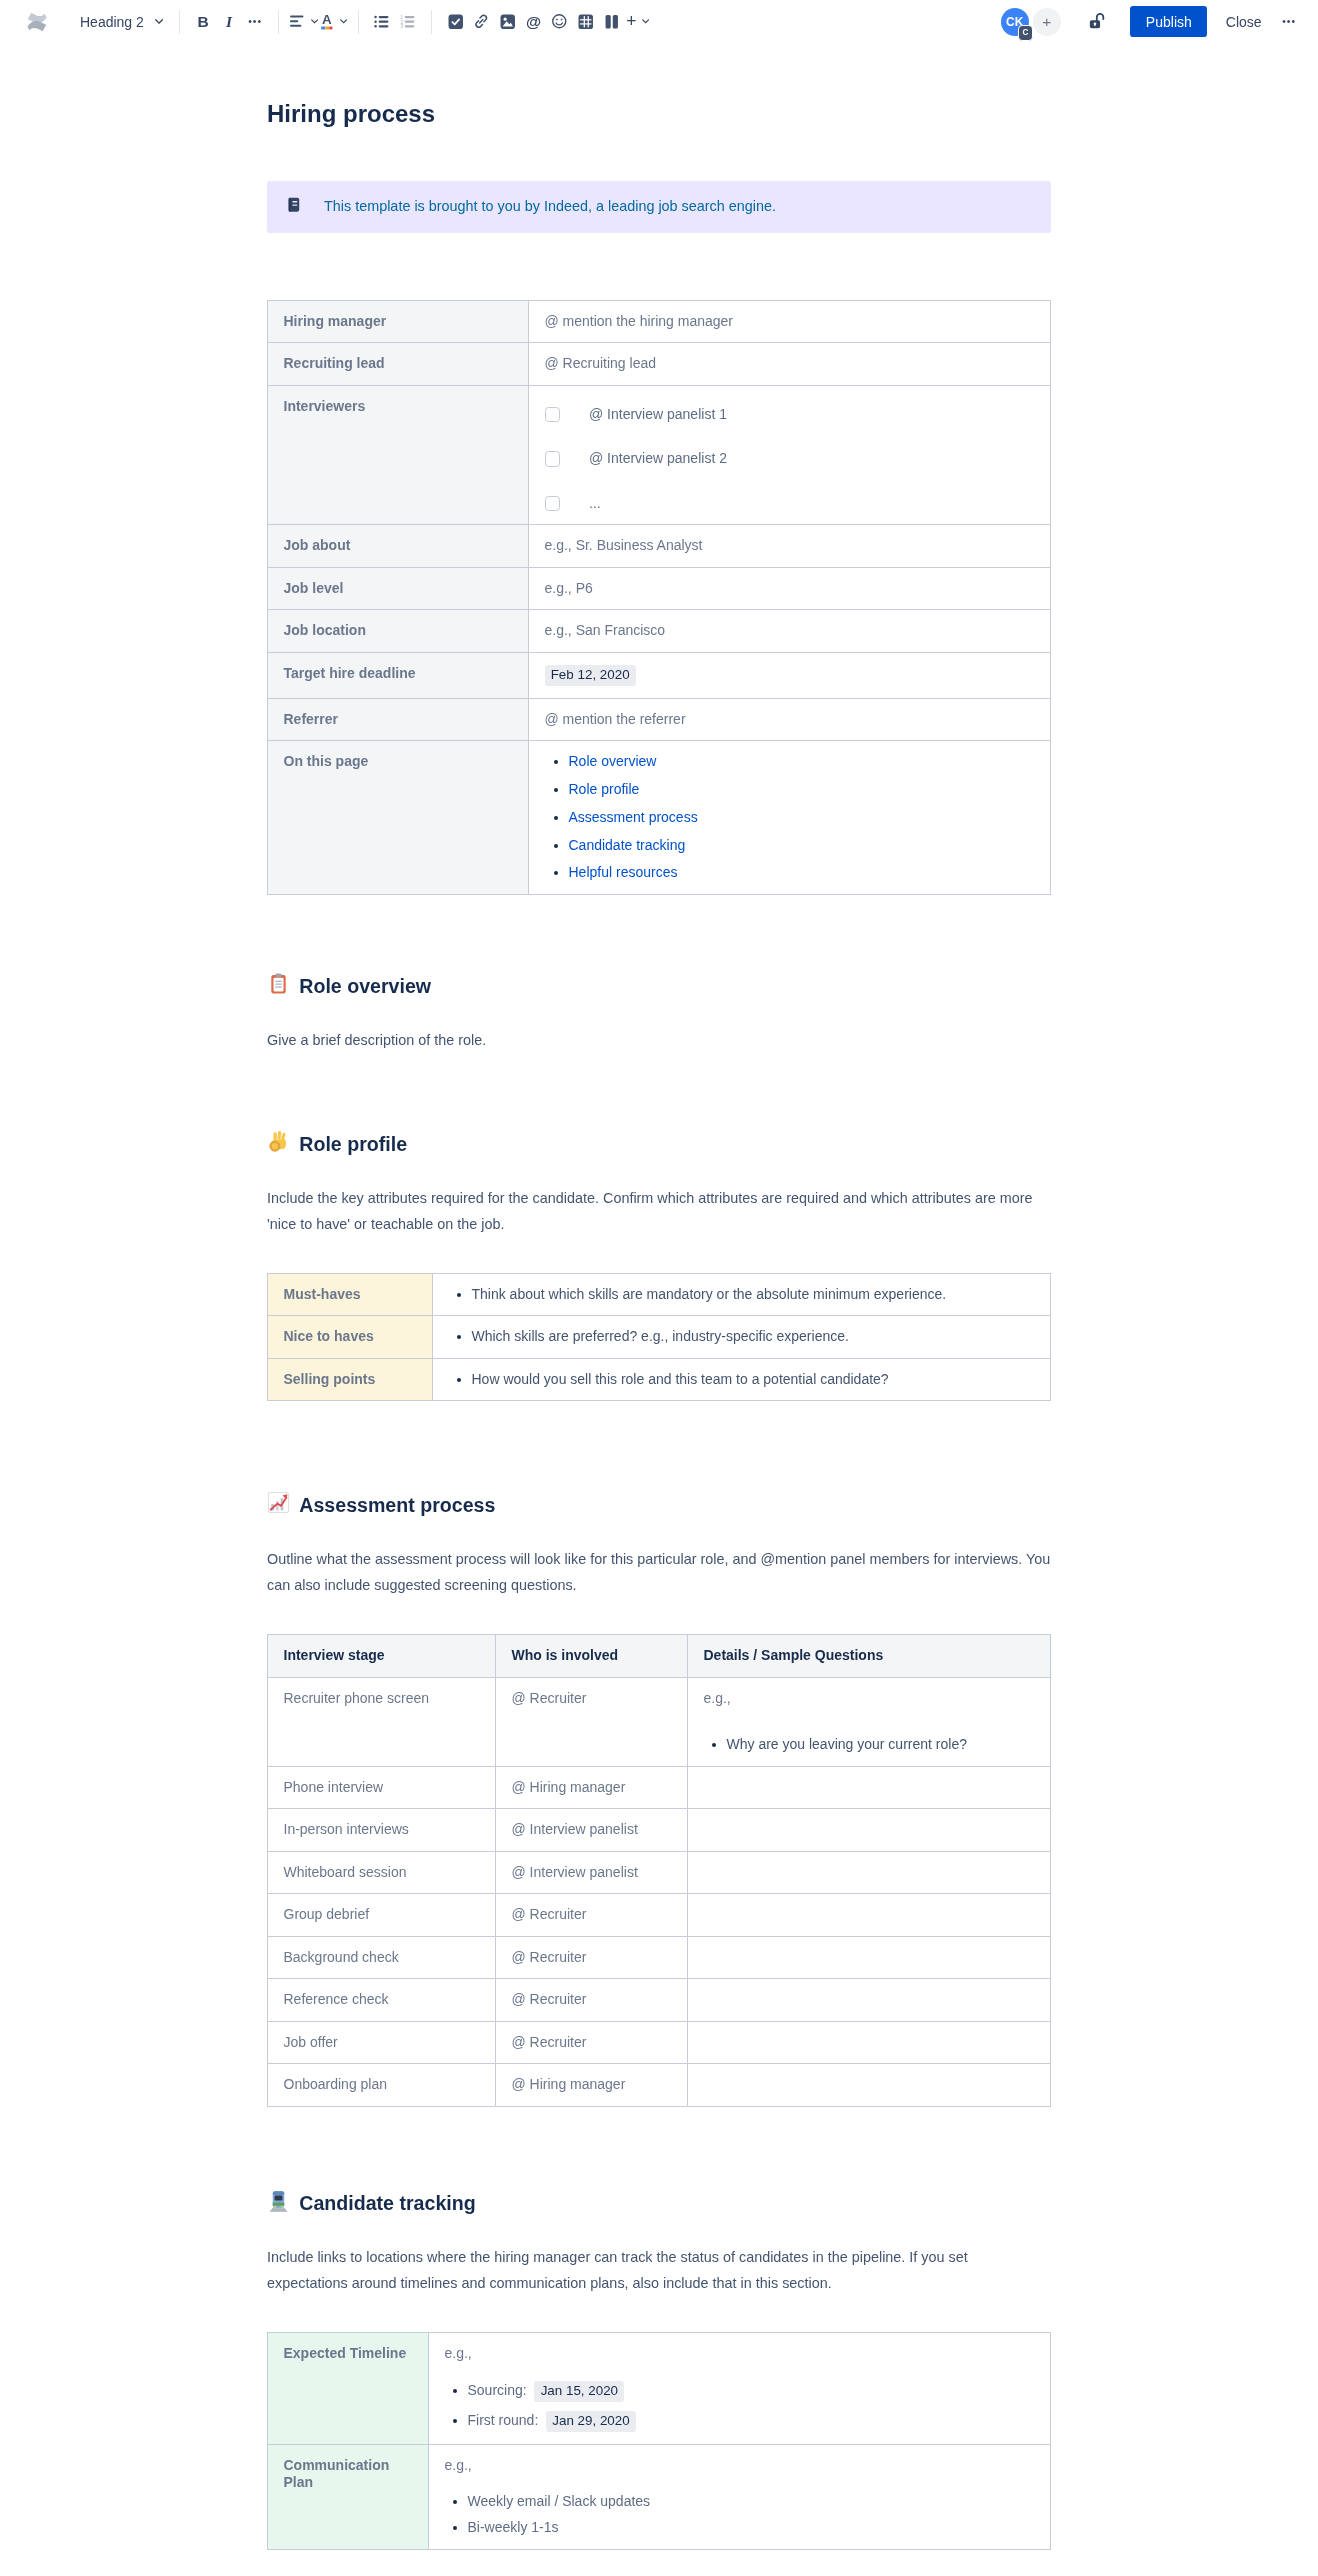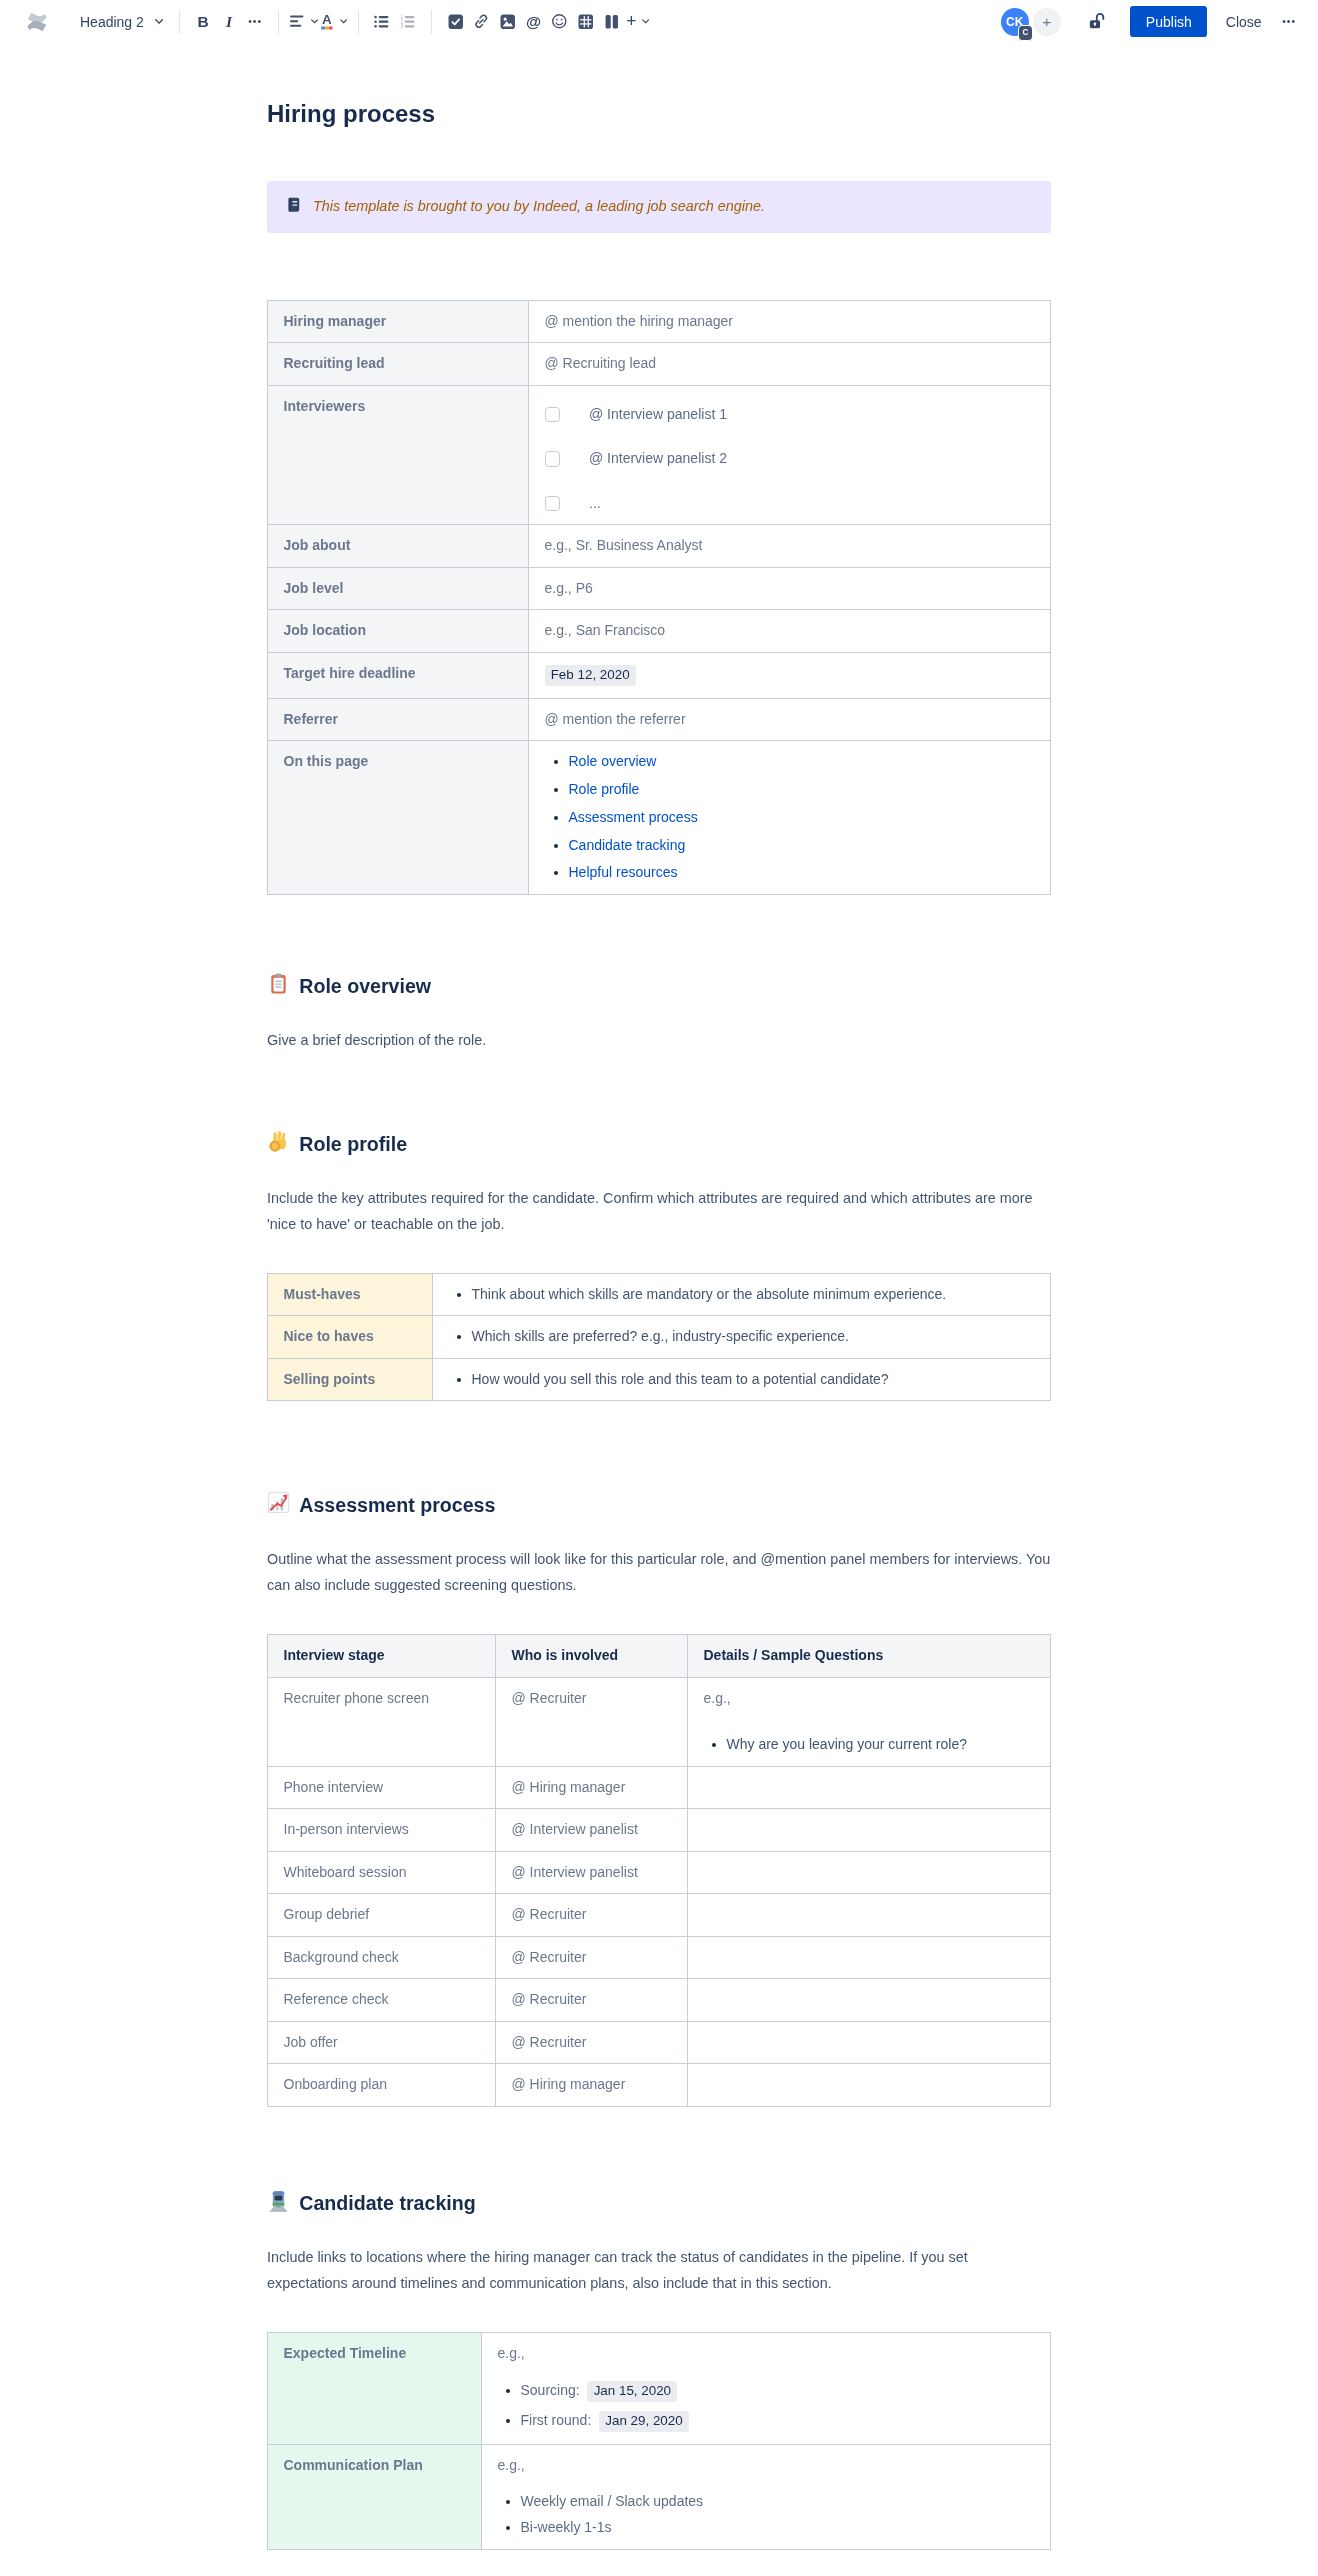--- a/index.html
+++ b/index.html
@@ -35,22 +35,22 @@
   .lock-btn { margin-right:20.6px; cursor:pointer; }
   .publish-btn { background:#0052CC; color:#fff; border:none; border-radius:3.1px;
     font-size:14px; font-family:inherit; padding:7.2px 15.5px; cursor:pointer; margin-right:18.5px; }
   .close-btn { font-size:14px; color:#344563; cursor:pointer; margin-right:20.6px; }
   .overflow-btn { font-size:10.3px; letter-spacing:1px; color:#344563; cursor:pointer; }
 
   
   .content { width:784px; margin-left:267px; }
   .page-title { margin-top:56px; font-size:24px; line-height:30px; font-weight:600; color:#172B4D; }
 
-  .panel { background:#EAE6FF; border-radius:3.1px; display:flex; gap:11px;
-    padding:14.4px 17.5px; font-size:14.4px; color:#a16207;font-style:italic; }
+  .panel { background:#EAE6FF; border-radius:3.1px; display:flex; gap:22px;
+    padding:14.4px 17.5px; font-size:14.4px; color:#0369a1; }
   .panel.top { margin-top:52px; align-items:center; line-height:17.5px; }
   .panel .note-ic { flex:0 0 auto; margin-top:1px; }
 
   
   table.tbl { border-collapse:collapse; width:100%; font-size:14px; table-layout:fixed; }
   table.tbl td { border:1px solid #C7CDD8; vertical-align:top; padding:12px 15.5px;
     line-height:17.5px; color:#6B778C; }
   td.lbl { background:#F4F5F7; color:#172B4D; font-weight:700; }
   td.lbl-y { background:#FCF4DB; color:#172B4D; font-weight:700; }
   td.lbl-g { background:#E6F8EE; color:#172B4D; font-weight:700; }
@@ -88,21 +88,21 @@
   ul.cell-list li:last-child { margin-bottom:0; }
 
   table.tbl-assess { margin-top:36px; }
   table.tbl-assess td.c1 { width:228px; }
   table.tbl-assess td.c2 { width:192px; }
   table.tbl-assess td.hdr { background:#F4F5F7; color:#172B4D; font-weight:700; }
   .detail-list { margin-top:29px; }
   .cell-val { color:#5E6C84; }
 
   table.tbl-track { margin-top:36px; }
-  table.tbl-track td.lbl-g { width:214px; }
+  table.tbl-track td.lbl-g { width:161px; }
   .eg-prefix { color:#6B778C; }
   ul.track-list { list-style:disc; padding-left:23px; color:#5E6C84; margin-top:18.5px; }
   ul.track-list li::marker { color:#172B4D; }
   ul.track-list li { margin-bottom:9.3px; }
   ul.track-list li:last-child { margin-bottom:0; }
 </style>
 </head>
 <body>
 
 <div class="topbar">

